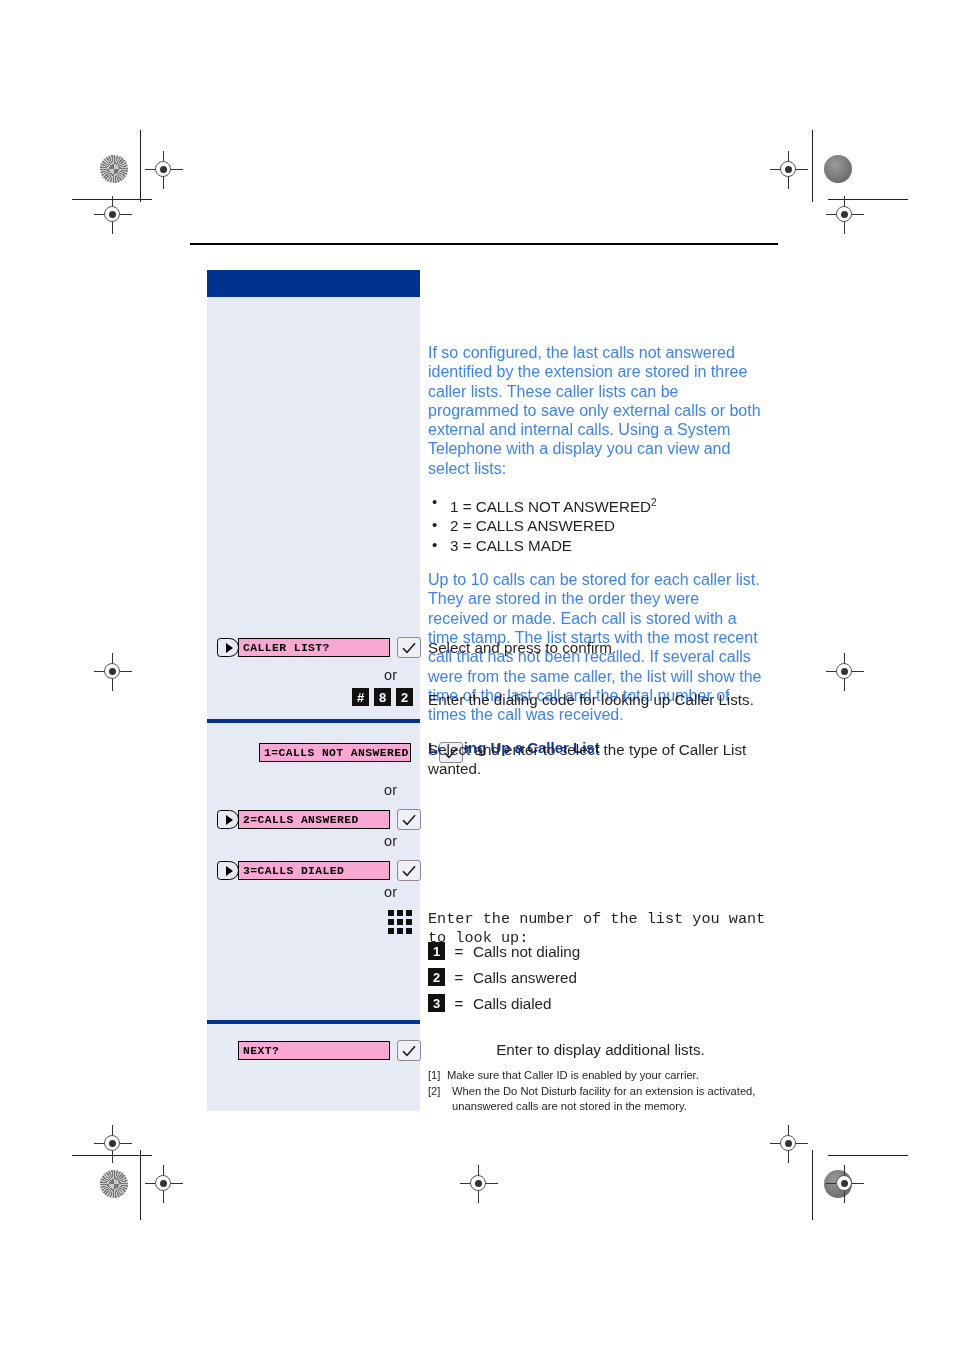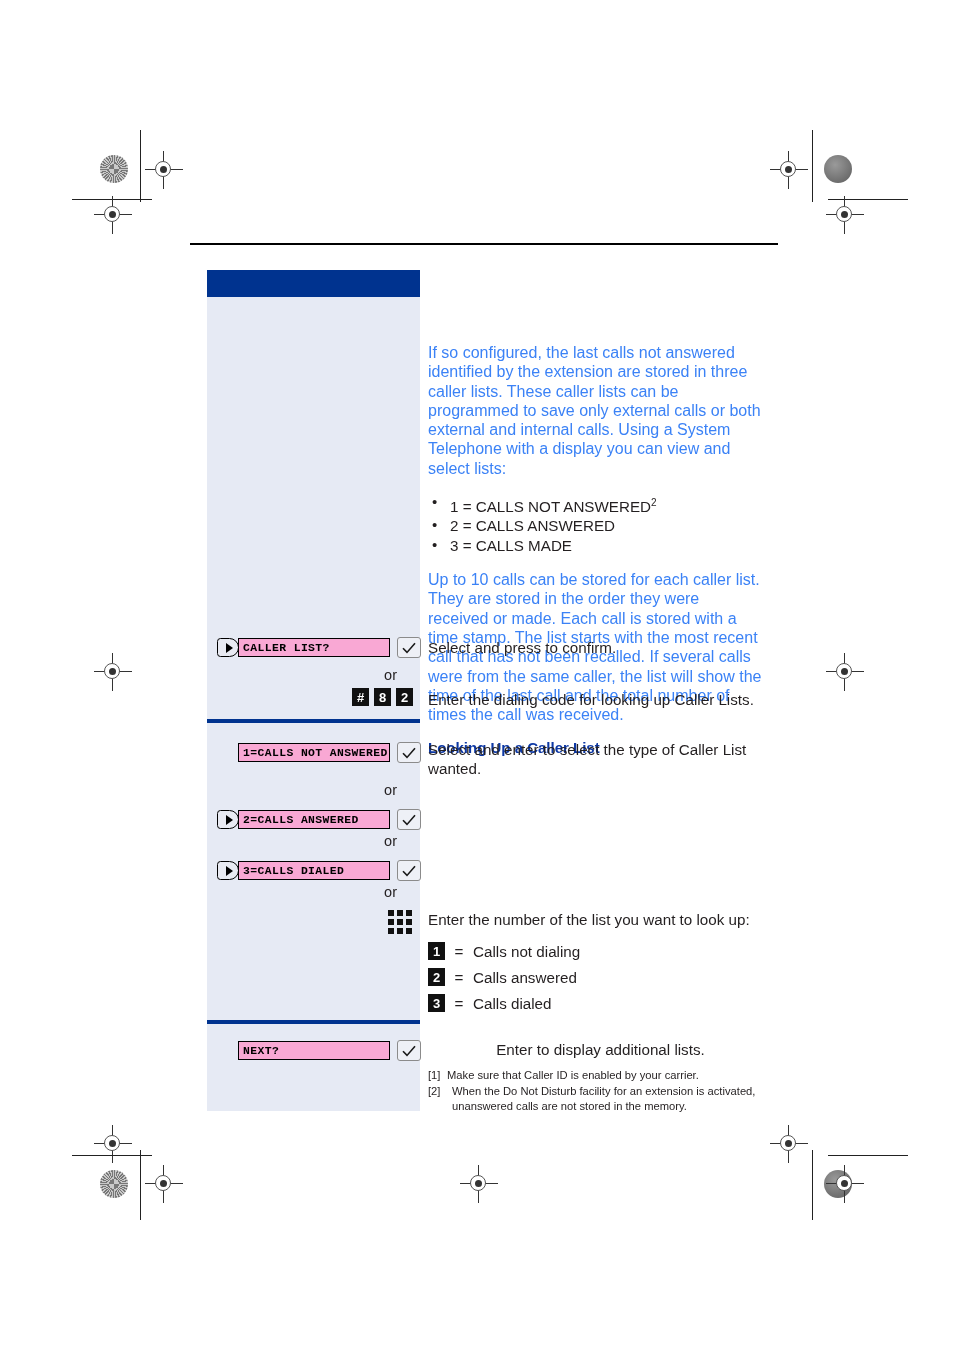--- a/index.html
+++ b/index.html
@@ -414,21 +414,21 @@
 
   <div class="or-label" style="left:10px; top:397px;">or</div>
 
   <div class="code-keys" style="left:145px; top:418px;">
     <span class="code-key">#</span>
     <span class="code-key">8</span>
     <span class="code-key">2</span>
   </div>
   <div class="step-text" style="position:absolute; left:221px; top:420px; width:345px;">Enter the dialing code for looking up Caller Lists.</div>
 
-  <div class="disp-row" style="left:10px; top:472px;">
+  <div class="disp-row" style="left:10px; top:472px;gap:21px;">
     <span class="arrow-spacer"></span>
     <span class="disp-field" style="width:152px;">1=CALLS NOT ANSWERED</span>
     <span class="ok-key">
       <svg width="16" height="14" viewBox="0 0 16 14">
           <path d="M2 7.2 L6 11.4 L14 2.2" stroke="#1a1a1a" stroke-width="1.6" fill="none"></path>
         </svg>
     </span>
   </div>
   <div class="step-text" style="position:absolute; left:221px; top:470px; width:345px;">Select and enter to select the type of Caller List wanted.</div>
 
@@ -466,21 +466,21 @@
     <i></i>
       <i></i>
       <i></i>
       <i></i>
       <i></i>
       <i></i>
       <i></i>
       <i></i>
       <i></i>
   </div>
-  <div class="step-text" style="position:absolute; left:221px; top:640px; width:345px;">Enter the number of the list you want to look up:</div>
+  <div class="step-text" style="position:absolute; left:221px; top:640px; width:345px;font-family:Liberation Mono, monospace;">Enter the number of the list you want to look up:</div>
 
   <div class="legend" style="top:668px;">
     <div class="legend-row">
       <span class="legend-key">1</span>
       <span class="legend-eq">=</span>
       <span>Calls not dialing</span>
     </div>
     <div class="legend-row">
       <span class="legend-key">2</span>
       <span class="legend-eq">=</span>

